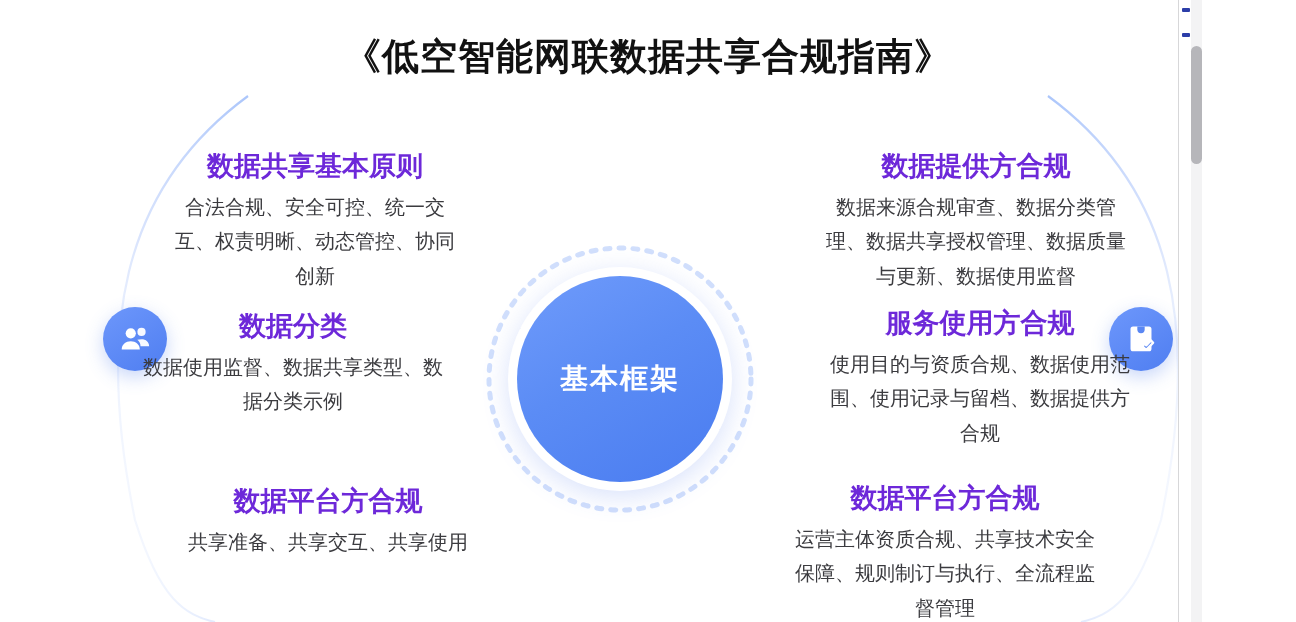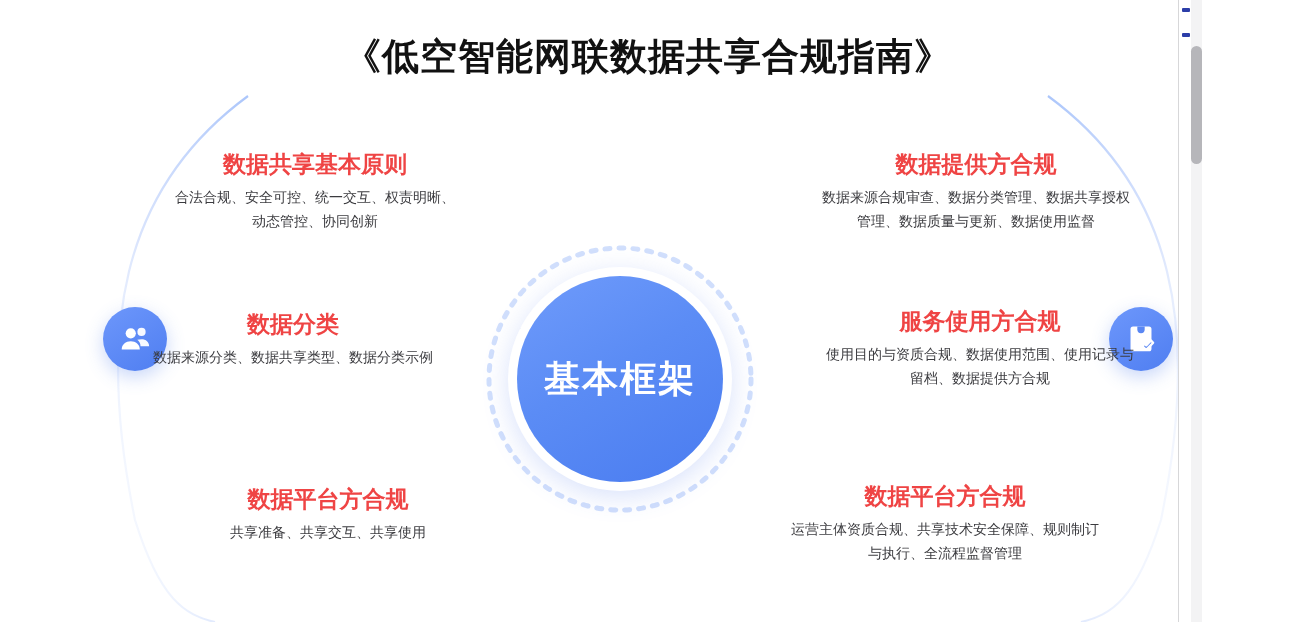--- a/index.html
+++ b/index.html
@@ -12,20 +12,21 @@
     background: #ffffff;
     font-family: "Liberation Sans", "DejaVu Sans", sans-serif;
   }
 
   #infographic {
     position: relative;
     width: 1204px;
     height: 622px;
     background: #ffffff;
     overflow: hidden;
+    font-family: Liberation Serif, serif;
   }
 
   
   .bg-arcs {
     position: absolute;
     left: 0; top: 0;
     width: 1296px; height: 622px;
     pointer-events: none;
   }
 
@@ -69,21 +70,21 @@
     left: 33px; top: 33px;
     width: 206px; height: 206px;
     border-radius: 50%;
     background: linear-gradient(150deg, #6f9bfb 0%, #5b8cf5 45%, #4a7cf0 100%);
     display: flex;
     align-items: center;
     justify-content: center;
   }
   .hub-label {
     color: #ffffff;
-    font-size: 36px;
+    font-size: 28px;
     font-weight: 700;
     letter-spacing: 2px;
     white-space: nowrap;
   }
 
   
   .item { position: absolute; }
 
   .item-icon {
     position: absolute;
@@ -94,29 +95,29 @@
     box-shadow: 0 6px 18px rgba(77,122,236,0.30);
     display: flex;
     align-items: center;
     justify-content: center;
   }
   .item-icon svg { width: 34px; height: 34px; display: block; }
 
   .item-text { position: absolute; }
 
   .item-head {
-    font-size: 23px;
+    font-size: 27px;
     font-weight: 700;
-    color: #ef4444;
+    color: #6d28d9;
     line-height: 1.25;
     white-space: nowrap;
   }
   .item-body {
     margin-top: 6px;
-    font-size: 14px;
+    font-size: 20px;
     line-height: 1.72;
     color: #3b3b3f;
   }
 
   .align-left  .item-head,  .align-left  .item-body  { text-align: center; }
   .align-right .item-head,  .align-right .item-body  { text-align: center; }
 
   
   #item-principles       { left: 0;   top: 150px; width: 480px; }
   #item-principles .item-icon { left: 103px; top: 157px; }
@@ -222,21 +223,21 @@
     <div class="item-text">
       <div class="item-head">数据共享基本原则</div>
       <div class="item-body">合法合规、安全可控、统一交互、权责明晰、动态管控、协同创新</div>
     </div>
   </div>
 
   <div class="item align-left" id="item-classification">
 
     <div class="item-text">
       <div class="item-head">数据分类</div>
-      <div class="item-body">数据来源分类、数据共享类型、数据分类示例</div>
+      <div class="item-body">数据使用监督、数据共享类型、数据分类示例</div>
     </div>
   </div>
 
   <div class="item align-left" id="item-process">
 
     <div class="item-text">
       <div class="item-head">数据平台方合规</div>
       <div class="item-body">共享准备、共享交互、共享使用</div>
     </div>
   </div>

